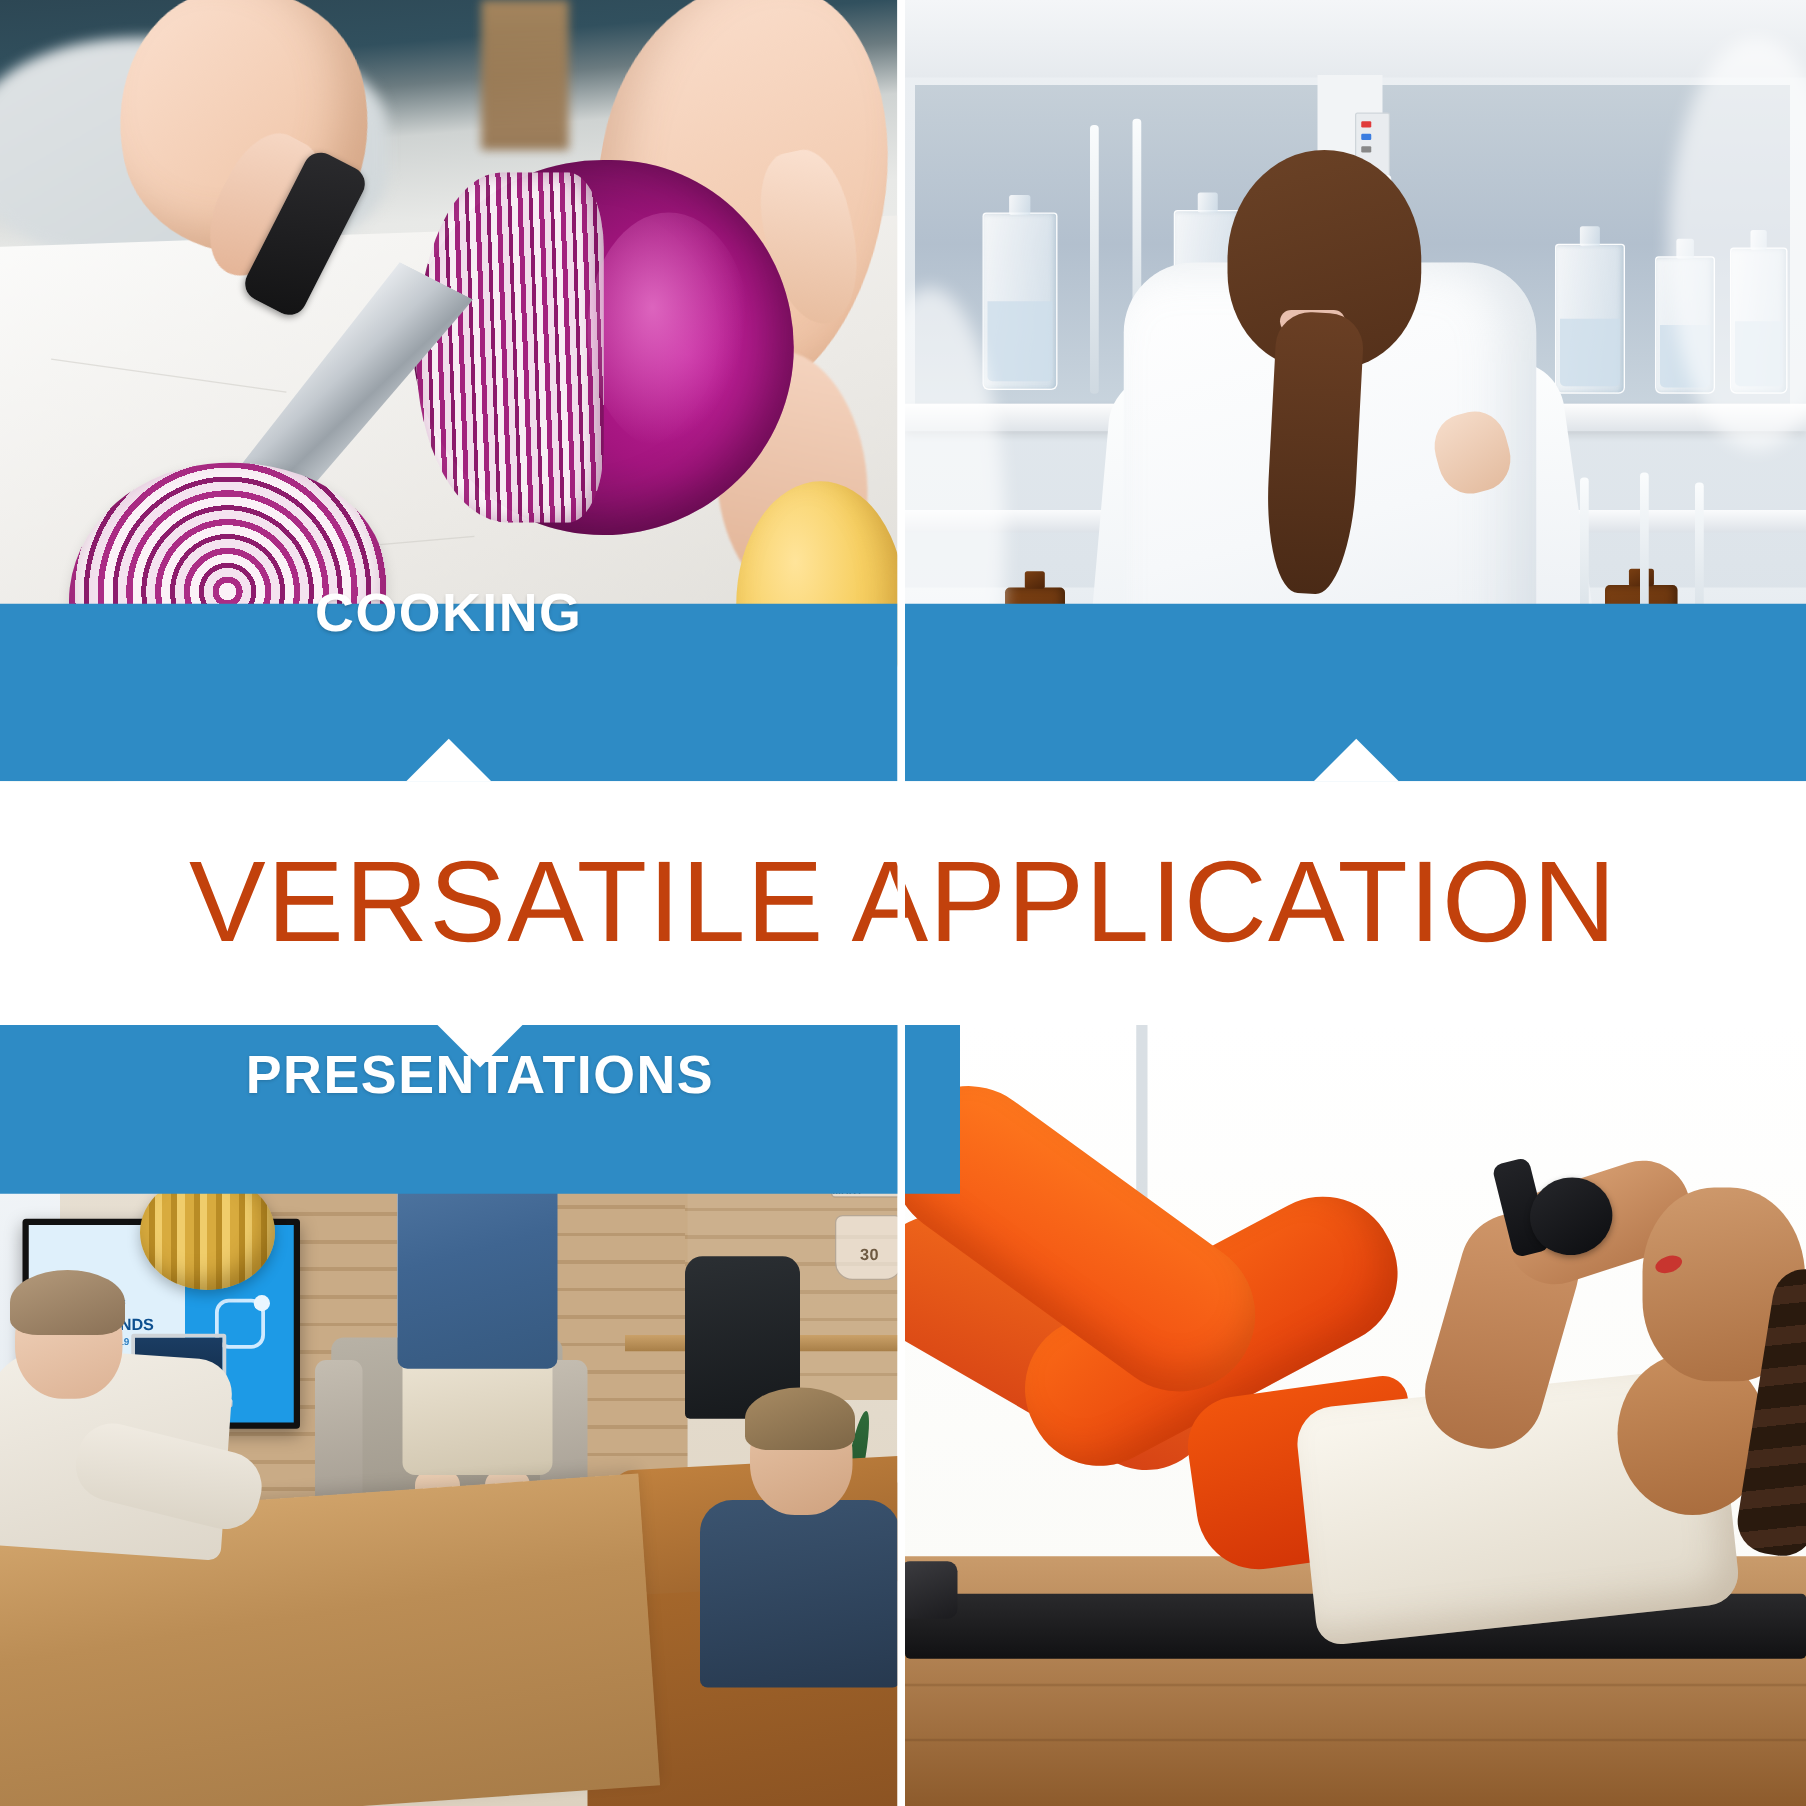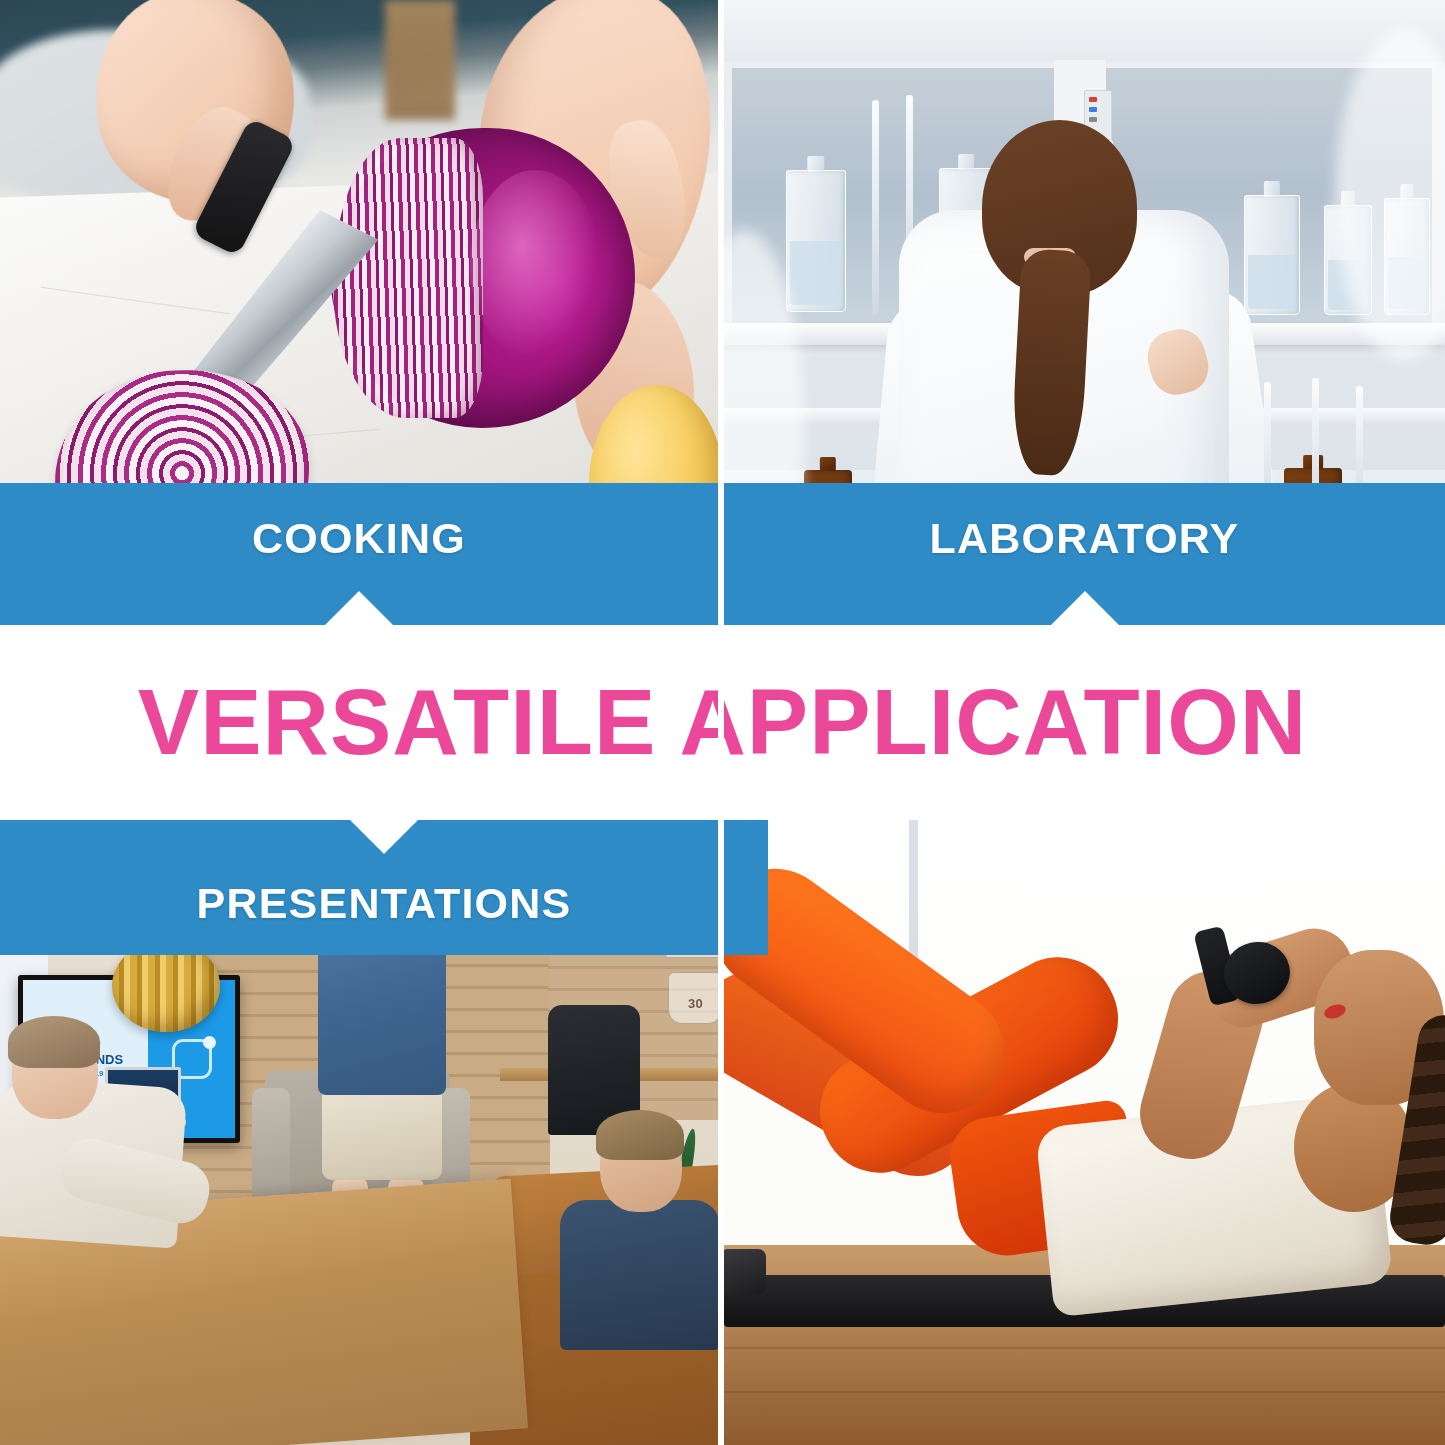--- a/index.html
+++ b/index.html
@@ -269,21 +269,21 @@
     background:linear-gradient(160deg,#25262a,#0d0e11);border-radius:50%;transform:rotate(-12deg);
     box-shadow:0 2px 5px rgba(0,0,0,.35);}
   .watch-band{position:absolute;left:478px;top:108px;width:30px;height:76px;
     background:linear-gradient(170deg,#232428,#0f1013);border-radius:8px;transform:rotate(-14deg);}
   .lips{position:absolute;left:600px;top:185px;width:22px;height:13px;
     background:#c8352f;border-radius:50%;transform:rotate(-18deg);}
   .dumbbell{position:absolute;left:-4px;bottom:150px;width:46px;height:46px;
     background:linear-gradient(160deg,#3c3c40,#1b1b1e);border-radius:8px;}
 
   
-  .band{position:absolute;background:#2e8bc5;display:flex;align-items:center;justify-content:center;}
+  .band{position:absolute;background:#2e8bc5;display:flex;justify-content:center;}
   .band-top-l{left:0;top:483px;width:718px;height:142px;
     -webkit-mask-image:var(--mk-up);mask-image:var(--mk-up);}
   .band-top-r{left:724px;top:483px;width:721px;height:142px;}
   .band-bot-l{left:0;top:820px;width:768px;height:135px;}
   .band-bot-r{left:724px;top:820px;width:721px;height:135px;}
 
   .band-label{color:#ffffff;font-weight:700;font-size:43px;letter-spacing:1.2px;
     text-shadow:0 1px 3px rgba(0,0,0,.18);position:relative;z-index:3;}
   .band-top-l .band-label,.band-top-r .band-label{transform:translateY(-16px);}
   .band-bot-l .band-label,.band-bot-r .band-label{transform:translateY(16px);}
@@ -291,21 +291,21 @@
   
   .notch{position:absolute;width:0;height:0;z-index:4;}
   .notch-up{border-left:34px solid transparent;border-right:34px solid transparent;
     border-bottom:34px solid #ffffff;bottom:0;left:50%;transform:translateX(-50%);}
   .notch-down{border-left:34px solid transparent;border-right:34px solid transparent;
     border-top:34px solid #ffffff;top:0;left:50%;transform:translateX(-50%);}
 
   
   .center-band{position:absolute;left:0;top:625px;width:1445px;height:195px;
     background:#ffffff;display:flex;align-items:center;justify-content:center;z-index:5;}
-  .headline{color:#ec4899;font-size:92px;font-weight:700;letter-spacing:1px;
+  .headline{color:#c2410c;font-size:92px;font-weight:400;letter-spacing:1px;
     white-space:nowrap;font-family:"Liberation Sans",sans-serif;}
 
   .gutter-v{position:absolute;left:718px;top:0;width:6px;height:1445px;background:#fff;z-index:6;}
 </style>
 </head>
 <body>
 
 <div class="board">
 
   <div class="quad q-tl">
@@ -501,21 +501,20 @@
       <div class="lips"></div>
       <div class="braid"></div>
     </div>
   </div>
 
   <div class="band band-top-l">
     <span class="band-label">COOKING</span>
     <span class="notch notch-up"></span>
   </div>
   <div class="band band-top-r">
-    <span class="band-label">LABORATORY</span>
     <span class="notch notch-up"></span>
   </div>
   <div class="band band-bot-l">
     <span class="band-label">PRESENTATIONS</span>
     <span class="notch notch-down"></span>
   </div>
 
   <div class="center-band">
     <div class="headline">VERSATILE APPLICATION</div>
   </div>

